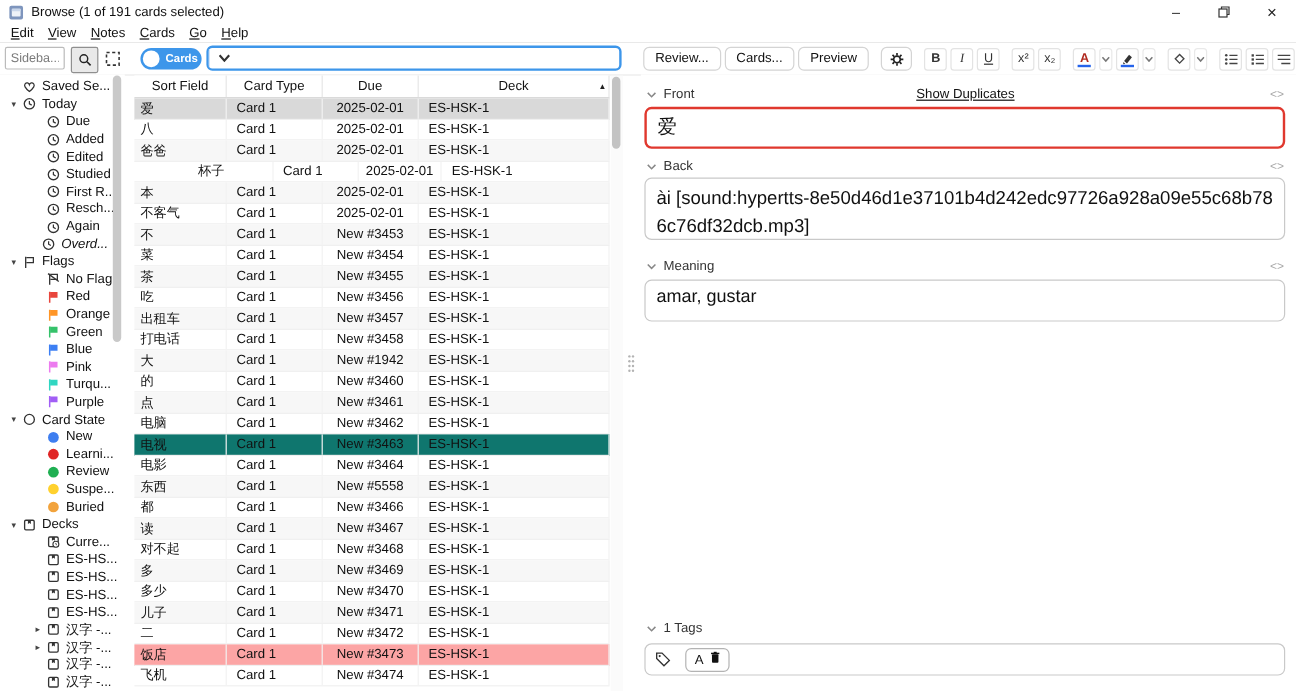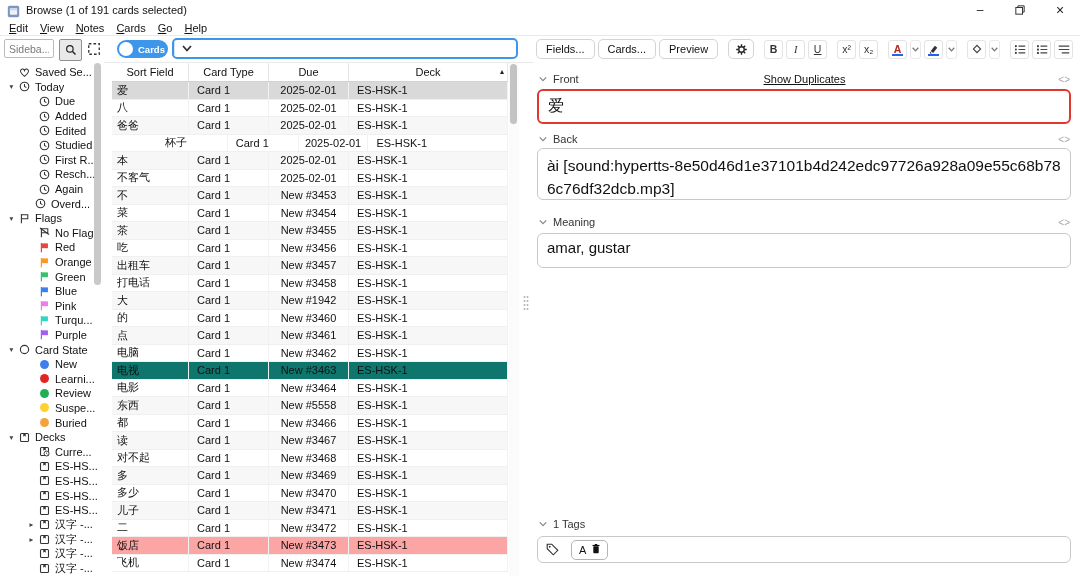--- a/index.html
+++ b/index.html
@@ -141,21 +141,21 @@
     </span>
     <span class="search-box" style="border: 2px solid rgb(61, 150, 234);">
       <span class="search-dd">
         <svg width="10" height="7" viewBox="0 0 10 7">
             <path d="M1 1 L5 5.5 L9 1" fill="none" stroke="#333" stroke-width="1.8"></path>
           </svg>
       </span>
     </span>
 
     <div class="ed-toolbar">
-      <span class="tbtn">Fields...</span>
+      <span class="tbtn">Review...</span>
       <span class="tbtn">Cards...</span>
       <span class="tbtn">Preview</span>
       <span class="gap6"></span>
       <span class="gbtn">
         <svg width="13" height="13" viewBox="0 0 16 16">
             <g stroke="#222" stroke-width="1.7">
               <path d="M8 1.5 V4 M8 12 V14.5 M1.5 8 H4 M12 8 H14.5 M3.4 3.4 L5.2 5.2 M10.8 10.8 L12.6 12.6 M12.6 3.4 L10.8 5.2 M5.2 10.8 L3.4 12.6"></path>
             </g>
             <circle cx="8" cy="8" r="3.4" fill="none" stroke="#222" stroke-width="1.7"></circle>
           </svg>
@@ -321,21 +321,21 @@
         <div class="srow" style="padding-left: 25px;">
           <span class="exp"></span>
           <span class="sicon">
             <svg width="11" height="11" viewBox="0 0 16 16">
               <circle cx="8" cy="8" r="6.2" fill="none" stroke="#333" stroke-width="1.6"></circle>
               <path d="M8 4.5 V8 L10.8 9.6" fill="none" stroke="#333" stroke-width="1.5"></path>
             </svg>
           </span>
           <span class="slabel">Again</span>
         </div>
-        <div class="srow" style="padding-left: 21px;">
+        <div class="srow" style="padding-left: 21px; font-style: italic;">
           <span class="exp"></span>
           <span class="sicon">
             <svg width="11" height="11" viewBox="0 0 16 16">
               <circle cx="8" cy="8" r="6.2" fill="none" stroke="#333" stroke-width="1.6"></circle>
               <path d="M8 4.5 V8 L10.8 9.6" fill="none" stroke="#333" stroke-width="1.5"></path>
             </svg>
           </span>
           <span class="slabel">Overd...</span>
         </div>
         <div class="srow" style="padding-left: 5px;">

